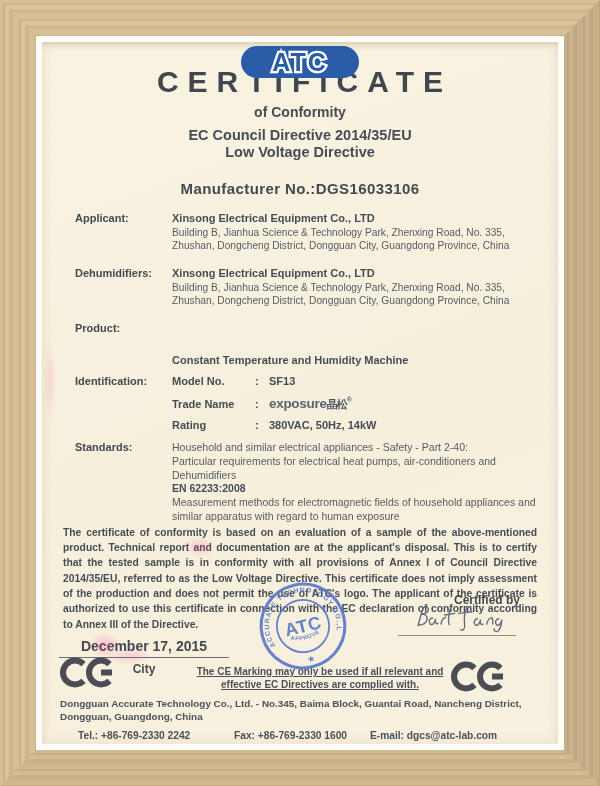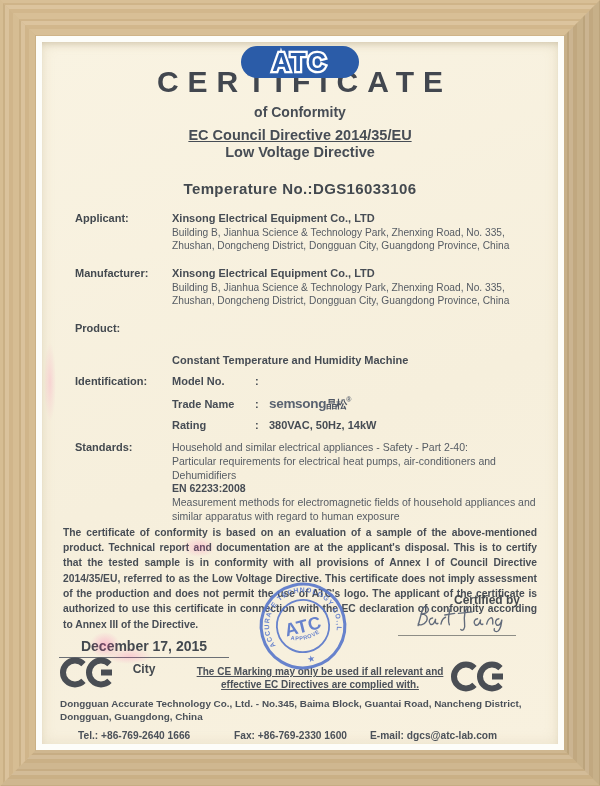--- a/index.html
+++ b/index.html
@@ -28,21 +28,21 @@
     box-shadow:inset 0 5px 9px -5px rgba(120,100,60,.35), inset 0 0 14px rgba(170,150,100,.18);
     color:#4b5159; }
 
   
   .logo-pill { position:relative; z-index:3; width:120px; height:34px; margin:3px auto 0; display:block; }
   .title { position:relative; z-index:2; margin-top:-14px; text-align:center;
     font-size:30px; line-height:34px; font-weight:bold; letter-spacing:9px;
     color:#42474f; padding-left:9px; }
   .subtitle { margin-top:5px; text-align:center; font-size:14px; font-weight:bold; color:#474d55; }
   .directive { text-align:center; font-size:14.5px; font-weight:bold; color:#474d55; line-height:17px; }
-  .directive.first { margin-top:7px;text-decoration:underline; }
+  .directive.first { margin-top:7px; }
   .registration { margin-top:19px; text-align:center; font-size:15px; font-weight:bold;
     letter-spacing:.4px; color:#43494f; }
 
   
   .fields { margin:15px 21px 0 33px; }
   .frow { display:grid; grid-template-columns:85px 1fr; column-gap:12px; margin-bottom:15px; }
   .flabel { font-size:11px; font-weight:bold; color:#43494f; }
   .fname  { font-size:11px; font-weight:bold; color:#464c54; }
   .faddr  { font-size:10.2px; line-height:13px; color:#565c64; margin-top:2px; }
   .fvalue-bold { font-size:11px; font-weight:bold; color:#464c54;margin-top:32px; }
@@ -111,56 +111,57 @@
   <div class="smudge s4"></div>
 
   <svg class="logo-pill" viewBox="0 0 120 34">
     <rect x="1" y="1" width="118" height="32" rx="16" fill="#2b5ca8"></rect>
     <text x="60" y="26" text-anchor="middle" font-size="25" font-weight="bold" letter-spacing="2" fill="#2b5ca8" stroke="#ffffff" stroke-width="4.5" paint-order="stroke">ATC</text>
   </svg>
   <div class="title">CERTIFICATE</div>
   <div class="subtitle">of Conformity</div>
   <div class="directive first">EC Council Directive 2014/35/EU</div>
   <div class="directive">Low Voltage Directive</div>
-  <div class="registration">Temperature No.:DGS16033106</div>
+  <div class="registration">Manufacturer No.:DGS16033106</div>
 
   <div class="fields">
 
     <div class="frow">
       <div class="flabel">Applicant:</div>
       <div>
         <div class="fname">Xinsong Electrical Equipment Co., LTD</div>
         <div class="faddr">Building B, Jianhua Science &amp; Technology Park, Zhenxing Road, No. 335, Zhushan, Dongcheng District, Dongguan City, Guangdong Province, China</div>
       </div>
     </div>
 
     <div class="frow">
-      <div class="flabel">Manufacturer:</div>
+      <div class="flabel">Dehumidifiers:</div>
       <div>
         <div class="fname">Xinsong Electrical Equipment Co., LTD</div>
         <div class="faddr">Building B, Jianhua Science &amp; Technology Park, Zhenxing Road, No. 335, Zhushan, Dongcheng District, Dongguan City, Guangdong Province, China</div>
       </div>
     </div>
 
     <div class="frow" style="margin-bottom:9px;">
       <div class="flabel">Product:</div>
       <div class="fvalue-bold">Constant Temperature and Humidity Machine</div>
     </div>
 
     <div class="frow" style="margin-bottom:10px;">
       <div class="flabel">Identification:</div>
       <div>
         <div class="idrow">
           <span class="idname">Model No.</span>
           <span class="idsep">:</span>
+          <span class="idval">SF13</span>
         </div>
         <div class="idrow">
           <span class="idname">Trade Name</span>
           <span class="idsep">:</span>
-          <span><span class="tradelogo">semsong</span><span class="cjk">晶松</span><span class="regmark">®</span></span>
+          <span><span class="tradelogo">exposure</span><span class="cjk">晶松</span><span class="regmark">®</span></span>
         </div>
         <div class="idrow" style="margin-bottom:0;">
           <span class="idname">Rating</span>
           <span class="idsep">:</span>
           <span class="idval">380VAC, 50Hz, 14kW</span>
         </div>
       </div>
     </div>
 
     <div class="frow" style="margin-bottom:0;">
@@ -220,17 +221,17 @@
   </svg>
   <svg class="abs ce-right" width="56" height="33" viewBox="0 0 112 64">
     <path d="M46.97,15.03 A24,24 0 1 0 46.97,48.97" fill="none" stroke="#4a4e54" stroke-width="12"></path>
     <path d="M98.97,15.03 A24,24 0 1 0 98.97,48.97" fill="none" stroke="#4a4e54" stroke-width="12"></path>
     <path d="M82,32 H104" stroke="#4a4e54" stroke-width="12"></path>
   </svg>
 
   <div class="abs ce-note">The CE Marking may only be used if all relevant and effective EC Directives are complied with.</div>
 
   <div class="abs company">Dongguan Accurate Technology Co., Ltd. - No.345, Baima Block, Guantai Road, Nancheng District, Dongguan, Guangdong, China</div>
-  <div class="abs contact tel">Tel.: +86-769-2640 1666</div>
+  <div class="abs contact tel">Tel.: +86-769-2330 2242</div>
   <div class="abs contact fax">Fax: +86-769-2330 1600</div>
   <div class="abs contact email">E-mail: dgcs@atc-lab.com</div>
 
 </div>
 
 </body></html>

